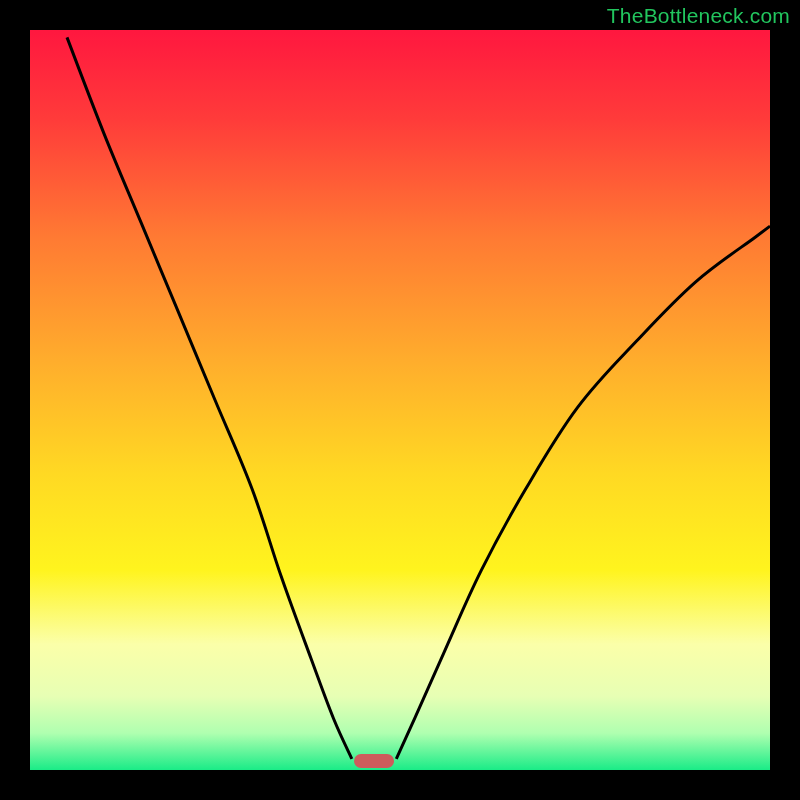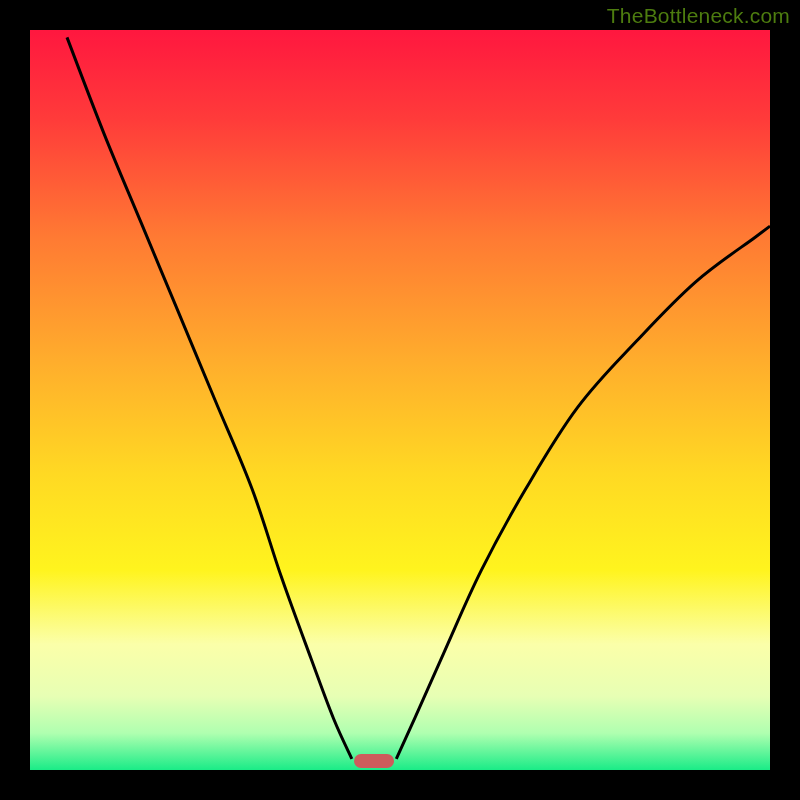--- a/index.html
+++ b/index.html
@@ -37,21 +37,21 @@
     width: 40px;
     height: 14px;
     border-radius: 7px;
     background: #cd5c5c;
     transform: translate(-50%, 0);
   }
   .watermark {
     position: absolute;
     top: 4px;
     right: 10px;
-    color: #4d7c0f;
+    color: #22c55e;
     font-size: 21px;
     font-weight: 400;
     letter-spacing: 0.2px;
   }
 </style>
 </head>
 <body>
 
 <div class="frame">
 

